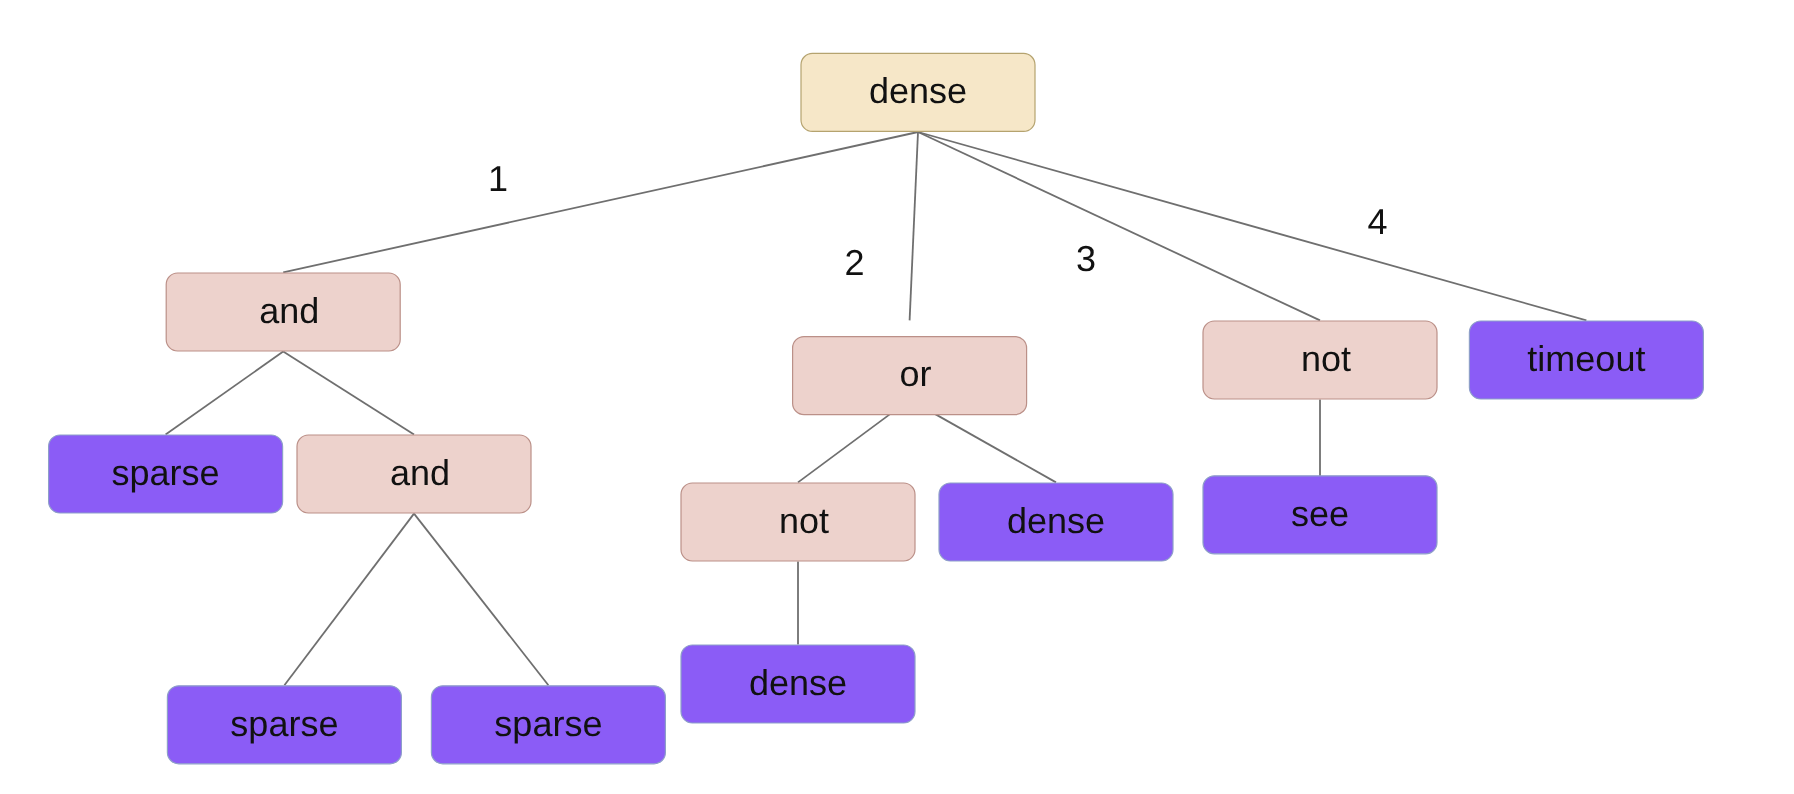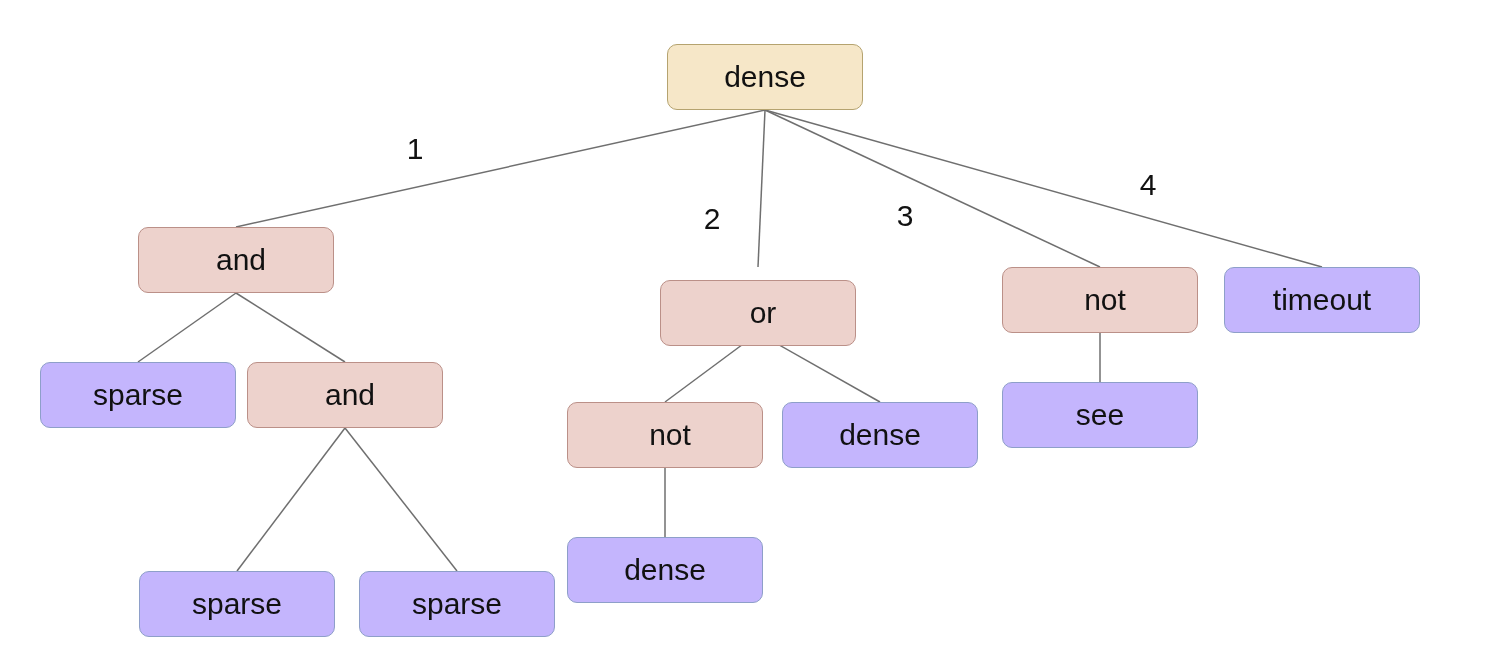--- a/index.html
+++ b/index.html
@@ -40,21 +40,21 @@
     .node.root {
       background: #f6e7c8;
       border-color: #b5a36f;
     }
     .node.operator {
       background: #edd2cc;
       border-color: #bb9088;
       padding-left: 10px;
     }
     .node.leaf {
-      background: #c4b5fd;
+      background: #8b5cf6;
       border-color: #8e9fc9;
     }
     .edge-label {
       font-size: 30px;
       fill: #111111;
       font-family: "Liberation Sans", sans-serif;
       text-anchor: middle;
     }
   </style>
 </head>
@@ -82,18 +82,18 @@
   <div id="nodes">
       <div class="node root" style="left: 667px; top: 44px;">dense</div>
       <div class="node operator" style="left: 138px; top: 227px;">and</div>
       <div class="node operator" style="left: 660px; top: 280px; text-align: right;">or</div>
       <div class="node operator" style="left: 1002px; top: 267px;">not</div>
       <div class="node leaf" style="left: 1224px; top: 267px;">timeout</div>
       <div class="node leaf" style="left: 40px; top: 362px;">sparse</div>
       <div class="node operator" style="left: 247px; top: 362px;">and</div>
       <div class="node operator" style="left: 567px; top: 402px;">not</div>
       <div class="node leaf" style="left: 782px; top: 402px;">dense</div>
-      <div class="node leaf" style="left: 1002px; top: 382px;">see</div>
+      <div class="node leaf" style="left: 1002px; top: 396px;">see</div>
       <div class="node leaf" style="left: 139px; top: 571px;">sparse</div>
       <div class="node leaf" style="left: 359px; top: 571px;">sparse</div>
       <div class="node leaf" style="left: 567px; top: 537px;">dense</div>
     </div>
 </div>
 
 </body></html>

